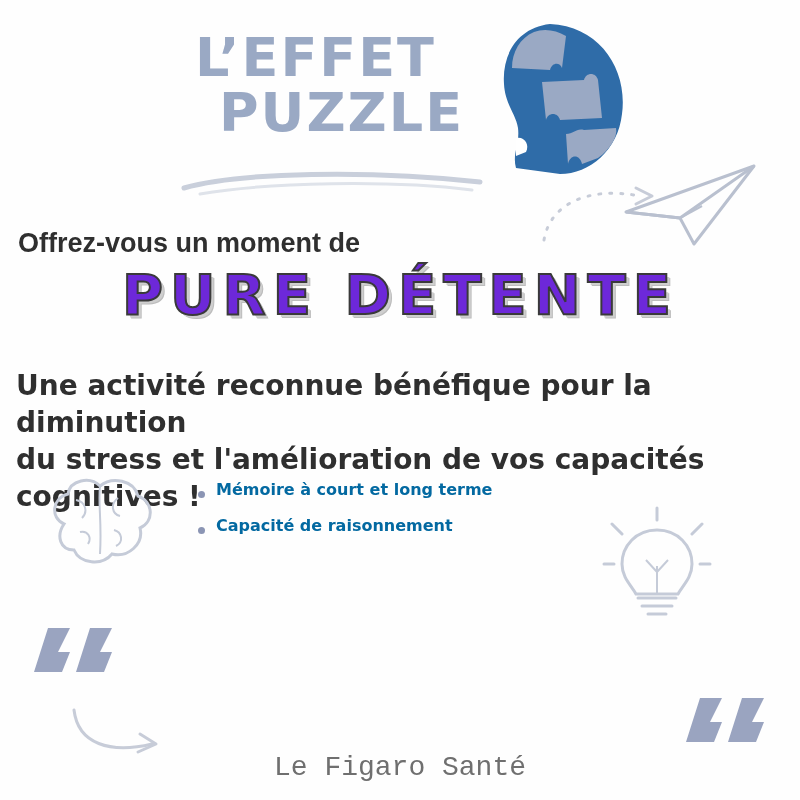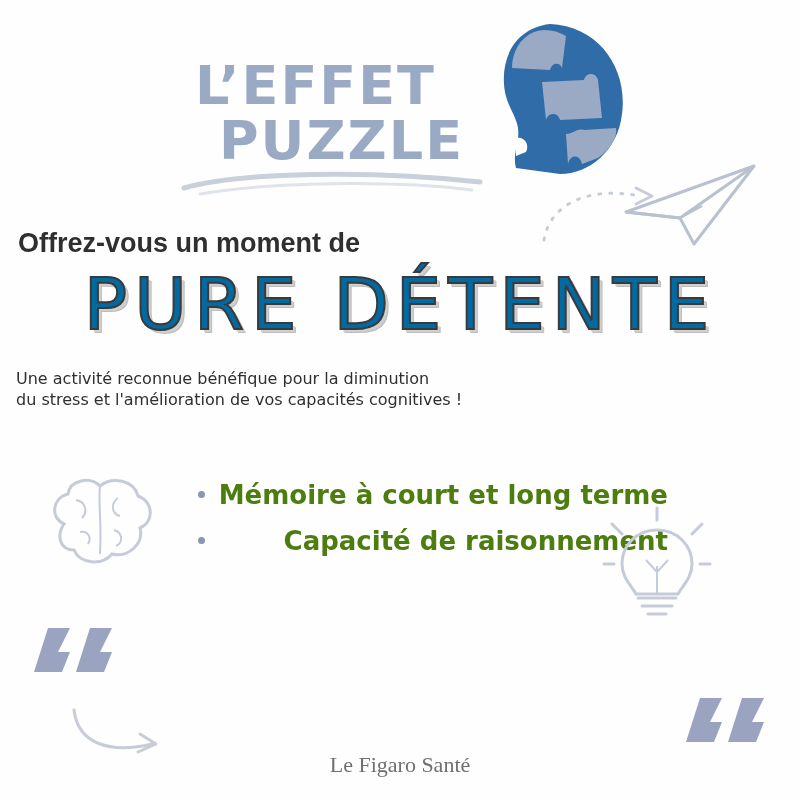--- a/index.html
+++ b/index.html
@@ -37,21 +37,21 @@
     top: 12px;
     width: 290px;
     text-align: left;
     font-family: "DejaVu Sans", sans-serif;
     font-weight: bold;
     font-size: 54px;
     letter-spacing: 2px;
     line-height: 1.02;
     color: #9aa9c4;
   }
-  .logo-line-1 { display: block; margin-top: 28px; }
+  .logo-line-1 { display: block; }
   .logo-line-2 { display: block; margin-left: 24px; }
 
   .logo-head {
     position: absolute;
     left: 295px;
     top: 0px;
     width: 145px;
     height: 160px;
   }
 
@@ -93,64 +93,63 @@
     width: 784px;
     height: 98px;
   }
   .bigword-text {
     position: absolute;
     left: 0;
     top: 0;
     width: 784px;
     text-align: center;
     font-family: "DejaVu Sans", sans-serif;
-    font-weight: normal;
-    font-size: 72px;
+    font-weight: bold;
+    font-size: 56px;
     letter-spacing: 7px;
-    color: #0369a1;
+    color: #6d28d9;
     -webkit-text-stroke: 2px #3a3a3a;
     text-shadow:
        3px 3px 0 #cfcfcf,
        4px 4px 0 #bdbdbd;
   }
 
   
   .subpara {
     position: absolute;
     left: 16px;
     top: 368px;
     width: 768px;
     font-family: "DejaVu Sans", sans-serif;
-    font-weight: normal;
-    font-size: 16px;
+    font-weight: bold;
+    font-size: 28px;
     line-height: 1.32;
     color: #2f2f2f;
   }
   .subpara span { display: block; }
 
   
   .bullets {
     position: absolute;
     left: 198px;
     top: 482px;
     width: 470px;
     list-style: none;
     margin: 0;
     padding: 0;
   }
   .bullets li {
     font-family: "DejaVu Sans", sans-serif;
     font-weight: bold;
-    font-size: 26px;
-    color: #4d7c0f;
+    font-size: 16px;
+    color: #0369a1;
     line-height: 1.0;
     margin-bottom: 20px;
     position: relative;
     padding-left: 18px;
-    text-align: right;
   }
   .bullets li::before {
     content: "";
     position: absolute;
     left: 0;
     top: 9px;
     width: 7px;
     height: 7px;
     border-radius: 50%;
     background: #8b95b4;
@@ -188,22 +187,22 @@
     letter-spacing: 0.3px;
   }
   .quote span { display: block; }
 
   .source {
     position: absolute;
     left: 0;
     top: 752px;
     width: 800px;
     text-align: center;
-    font-family: Liberation Serif, serif;
-    font-size: 22px;
+    font-family: Liberation Mono, monospace;
+    font-size: 28px;
     color: #6f6f6f;
   }
 
   .qmark-left {
     position: absolute;
     left: 26px;
     top: 622px;
     width: 96px;
     height: 58px;
   }

